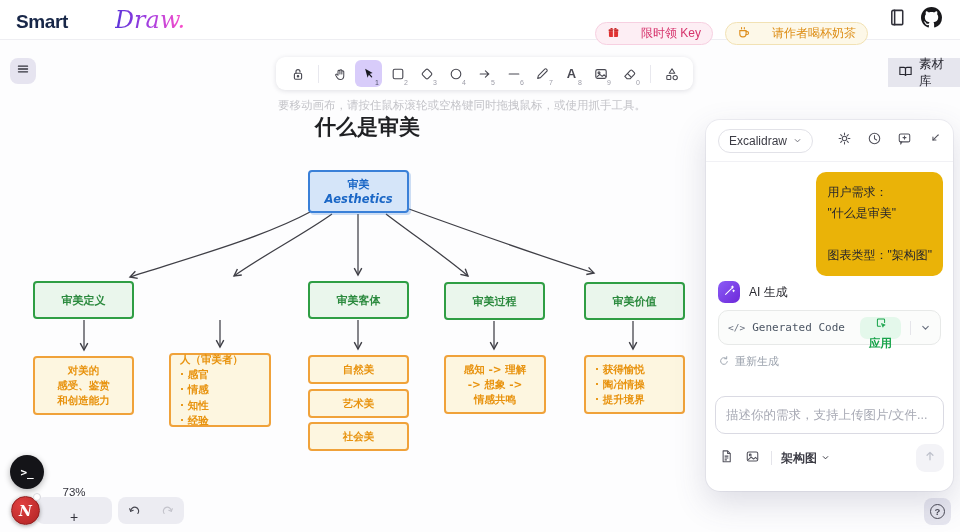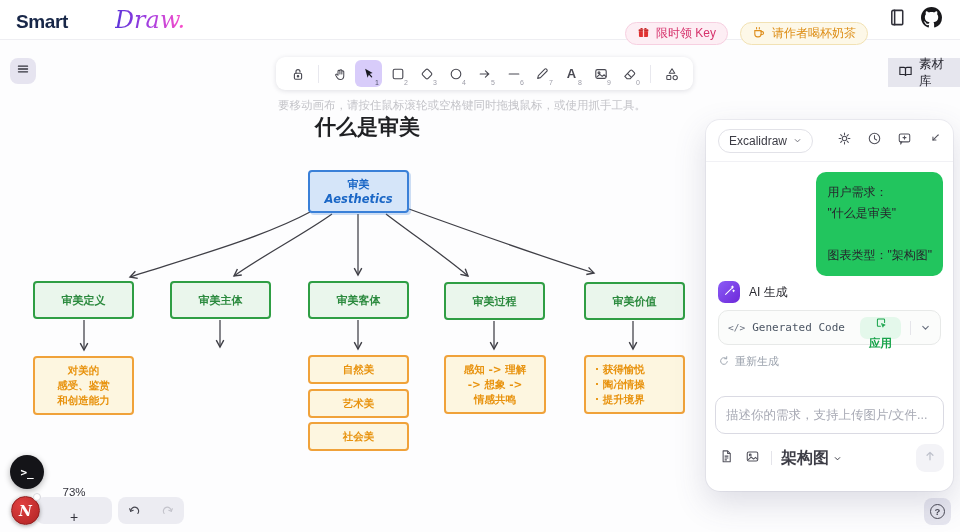--- a/index.html
+++ b/index.html
@@ -8,21 +8,21 @@
   .stage { position:relative; width:960px; height:532px; overflow:hidden; background:#fdfdfe; }
 
   
   .topbar { position:absolute; left:0; top:0; width:960px; height:40px; background:#fff;
     border-bottom:1px solid #eeeef2; display:flex; align-items:center; padding:0 16px; z-index:30; }
   .logo { display:flex; align-items:baseline; gap:3px; }
   .logo-smart { font-size:19px; font-weight:800; color:#182748; letter-spacing:-.4px; }
   .logo-draw { font-family:"DejaVu Serif", serif; font-style:italic; font-weight:400; font-size:24px;
     background:linear-gradient(90deg,#5b34d9,#a63fe0,#ff4fc8); -webkit-background-clip:text; background-clip:text; color:transparent;margin-left:44px; }
   .top-spacer { flex:1; }
-  .pill { display:inline-flex; align-items:center; gap:6px; height:23px; padding:0 11px; border-radius:999px; font-size:12px; cursor:pointer;margin-top:28px; }
+  .pill { display:inline-flex; align-items:center; gap:21px; height:23px; padding:0 11px; border-radius:999px; font-size:12px; cursor:pointer;margin-top:28px; }
   .pill-key { background:#fdeef4; border:1px solid #f7d0e1; color:#d6336c; margin-right:12px; }
   .pill-coffee { background:#fdf8e8; border:1px solid #f2e2b4; color:#dd8d15; margin-right:16px; }
   .top-iconbtn { display:flex; align-items:center; justify-content:center; width:26px; height:26px; color:#2f2f38; cursor:pointer; }
   .top-iconbtn + .top-iconbtn { margin-left:8px; }
 
   
   .toolbar { position:absolute; left:276px; top:57px; height:33px; display:flex; align-items:center; gap:2px;
     padding:0 8px; background:#fff; border-radius:9px; box-shadow:0 1px 5px rgba(40,40,70,.14); z-index:20; }
   .tool { position:relative; width:27px; height:27px; border-radius:6px; display:flex; align-items:center; justify-content:center; color:#494952; cursor:pointer; }
   .tool.active { background:#d8ccfa; color:#17171f; }
@@ -87,21 +87,21 @@
 
   
   .panel { position:absolute; left:706px; top:120px; width:247px; height:371px; background:#fff; border-radius:14px;
     box-shadow:0 12px 32px rgba(70,70,110,.18), 0 0 0 1px #f0f0f4; z-index:28; }
   .panel-header { position:absolute; left:0; top:0; right:0; height:42px; display:flex; align-items:center;
     padding:0 12px; border-bottom:1px solid #f1f1f5; }
   .engine-pill { display:flex; align-items:center; gap:6px; height:24px; padding:0 10px; border:1px solid #e2e2e8;
     border-radius:999px; font-size:12px; color:#3c3c45; cursor:pointer;text-align:center; }
   .ph-icons { margin-left:auto; display:flex; align-items:center; gap:15px; color:#52525c; }
   .ph-icons .ic { display:flex; cursor:pointer; }
-  .user-bubble { position:absolute; right:10px; top:52px; max-width:130px; background:#22c55e; border-radius:10px;
+  .user-bubble { position:absolute; right:10px; top:52px; max-width:130px; background:#eab308; border-radius:10px;
     padding:10px 11px; font-size:12px; color:#26262d; line-height:1.75; white-space:pre-line; }
   .ai-row { position:absolute; left:12px; top:161px; display:flex; align-items:center; gap:9px; }
   .ai-avatar { width:22px; height:22px; border-radius:7px; background:linear-gradient(135deg,#8b5cf6,#6d28d9);
     display:flex; align-items:center; justify-content:center; color:#fff; }
   .ai-label { font-size:12px; color:#2a2a31; }
   .code-card { position:absolute; left:12px; top:190px; right:12px; height:35px; background:#fbfcfb;
     border:1px solid #e7e9e8; border-radius:10px; display:flex; align-items:center; padding:0 9px; gap:7px; }
   .code-glyph { font-family:"DejaVu Sans Mono", monospace; font-size:9.5px; color:#6b7280; }
   .code-label { font-family:"DejaVu Sans Mono", monospace; font-size:11px; color:#4b5563;text-align:center; }
   .apply-btn { margin-left:auto; display:flex; align-items:center; gap:5px; height:22px; padding:0 9px;
@@ -111,21 +111,21 @@
   .regen-row { position:absolute; left:12px; top:234px; display:flex; align-items:center; gap:5px; color:#9aa1ac;
     font-size:11px; cursor:pointer; }
   .input-card { position:absolute; left:9px; top:276px; right:9px; height:38px; border:1px solid #dadae3;
     border-radius:10px; display:flex; align-items:center; padding:0 10px; }
   .input-card input { border:none; outline:none; width:100%; font-size:12.5px; color:#000000; background:transparent;
     font-family:"Liberation Sans", sans-serif; }
   .input-card input::placeholder { color:#a7a9b4; }
   .attach-row { position:absolute; left:13px; top:322px; right:9px; height:32px; display:flex; align-items:center; color:#4b4b55; }
   .attach-row .ic { display:flex; cursor:pointer; margin-right:11px; }
   .a-sep { width:1px; height:14px; background:#e4e4ea; margin:0 9px 0 0; }
-  .type-dd { display:flex; align-items:center; gap:4px; font-size:16px; font-weight:700; color:#3d3d46; cursor:pointer; }
+  .type-dd { display:flex; align-items:center; gap:4px; font-size:12px; font-weight:700; color:#3d3d46; cursor:pointer; }
   .send-btn { margin-left:auto; width:28px; height:28px; border-radius:9px; background:#f3f3f7; display:flex;
     align-items:center; justify-content:center; color:#bfc2cc; cursor:pointer; }
 </style>
 </head>
 <body>
 
 <div class="stage">
 
   <div class="topbar">
     <div class="logo">
@@ -320,27 +320,31 @@
       <path d="M494 321 L494 349" marker-end="url(#ah)"></path>
       <path d="M633 321 L633 349" marker-end="url(#ah)"></path>
     </g>
   </svg>
 
   <div class="node node-root">
     <span>审美</span>
     <span class="en">Aesthetics</span>
   </div>
   <div class="node node-green ng1">审美定义</div>
-  <div class="node node-green ng2">审美主体</div>
   <div class="node node-green ng3">审美客体</div>
   <div class="node node-green ng4">审美过程</div>
   <div class="node node-green ng5">审美价值</div>
   <div class="node node-orange no1">对美的
 感受、鉴赏
 和创造能力</div>
+  <div class="node node-orange left no2">人（审美者）
+· 感官
+· 情感
+· 知性
+· 经验</div>
   <div class="node node-orange no3a">自然美</div>
   <div class="node node-orange no3b">艺术美</div>
   <div class="node node-orange no3c">社会美</div>
   <div class="node node-orange no4">感知 -&gt; 理解
 -&gt; 想象 -&gt;
 情感共鸣</div>
   <div class="node node-orange left no5">· 获得愉悦
 · 陶冶情操
 · 提升境界</div>
 

